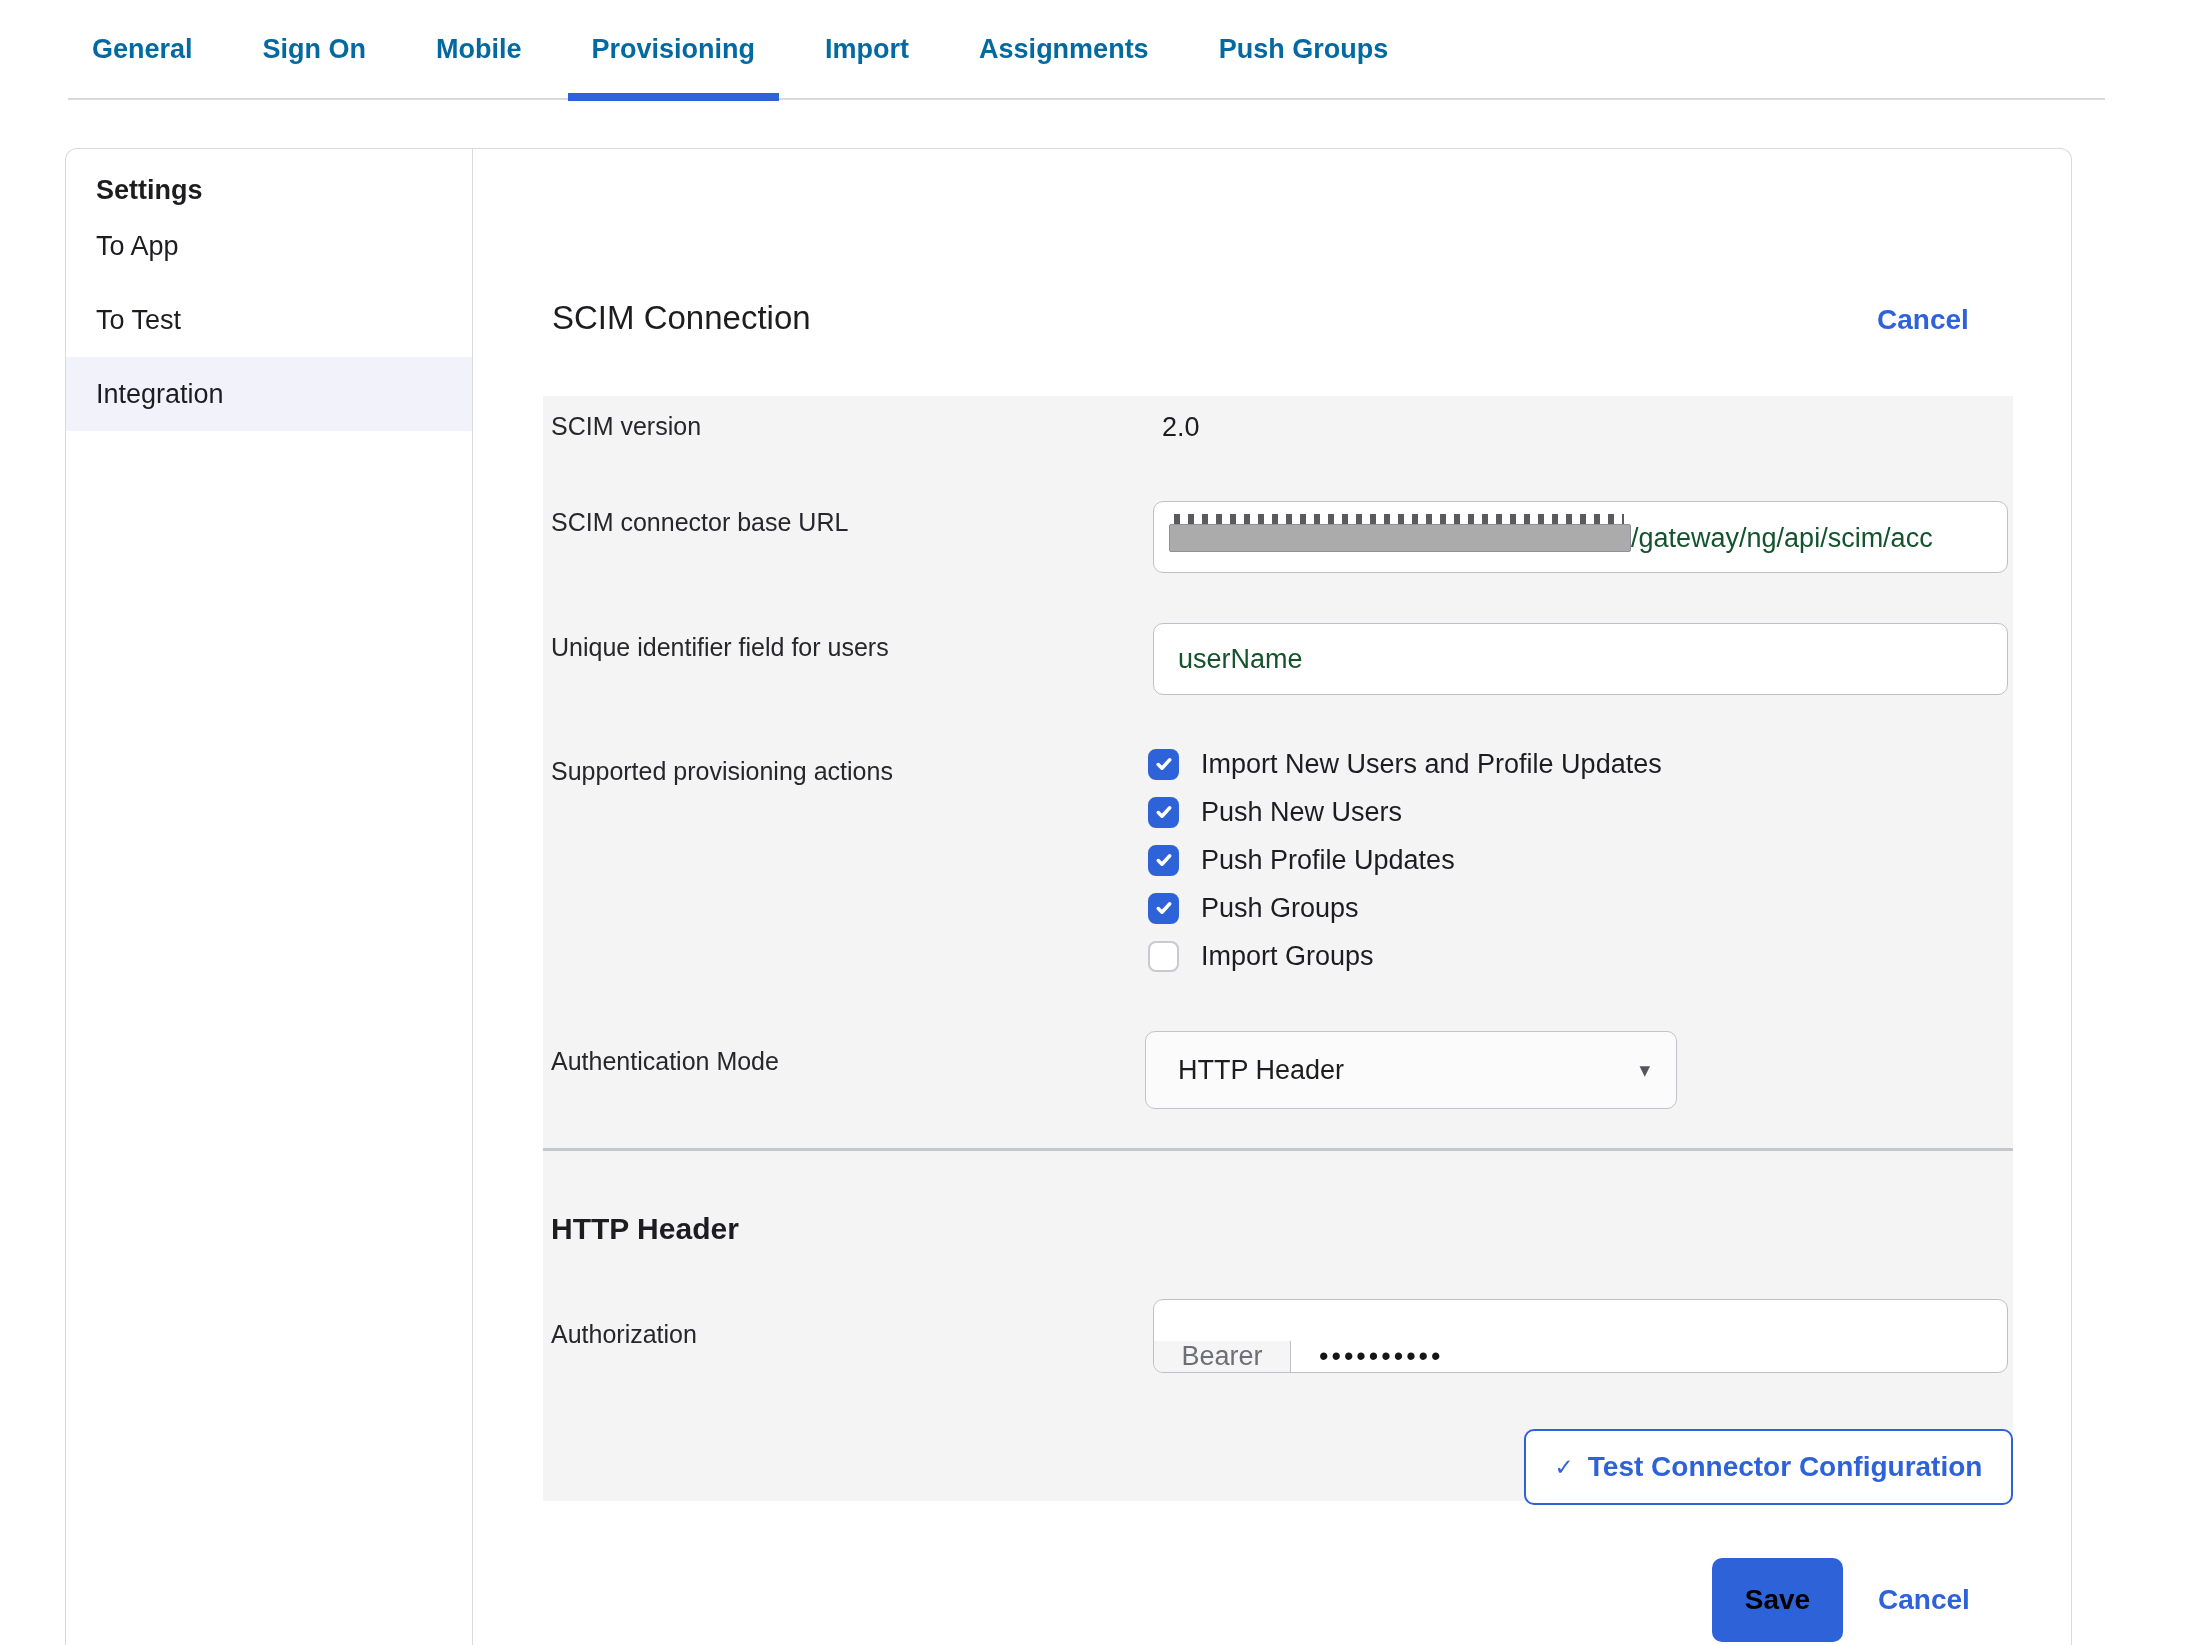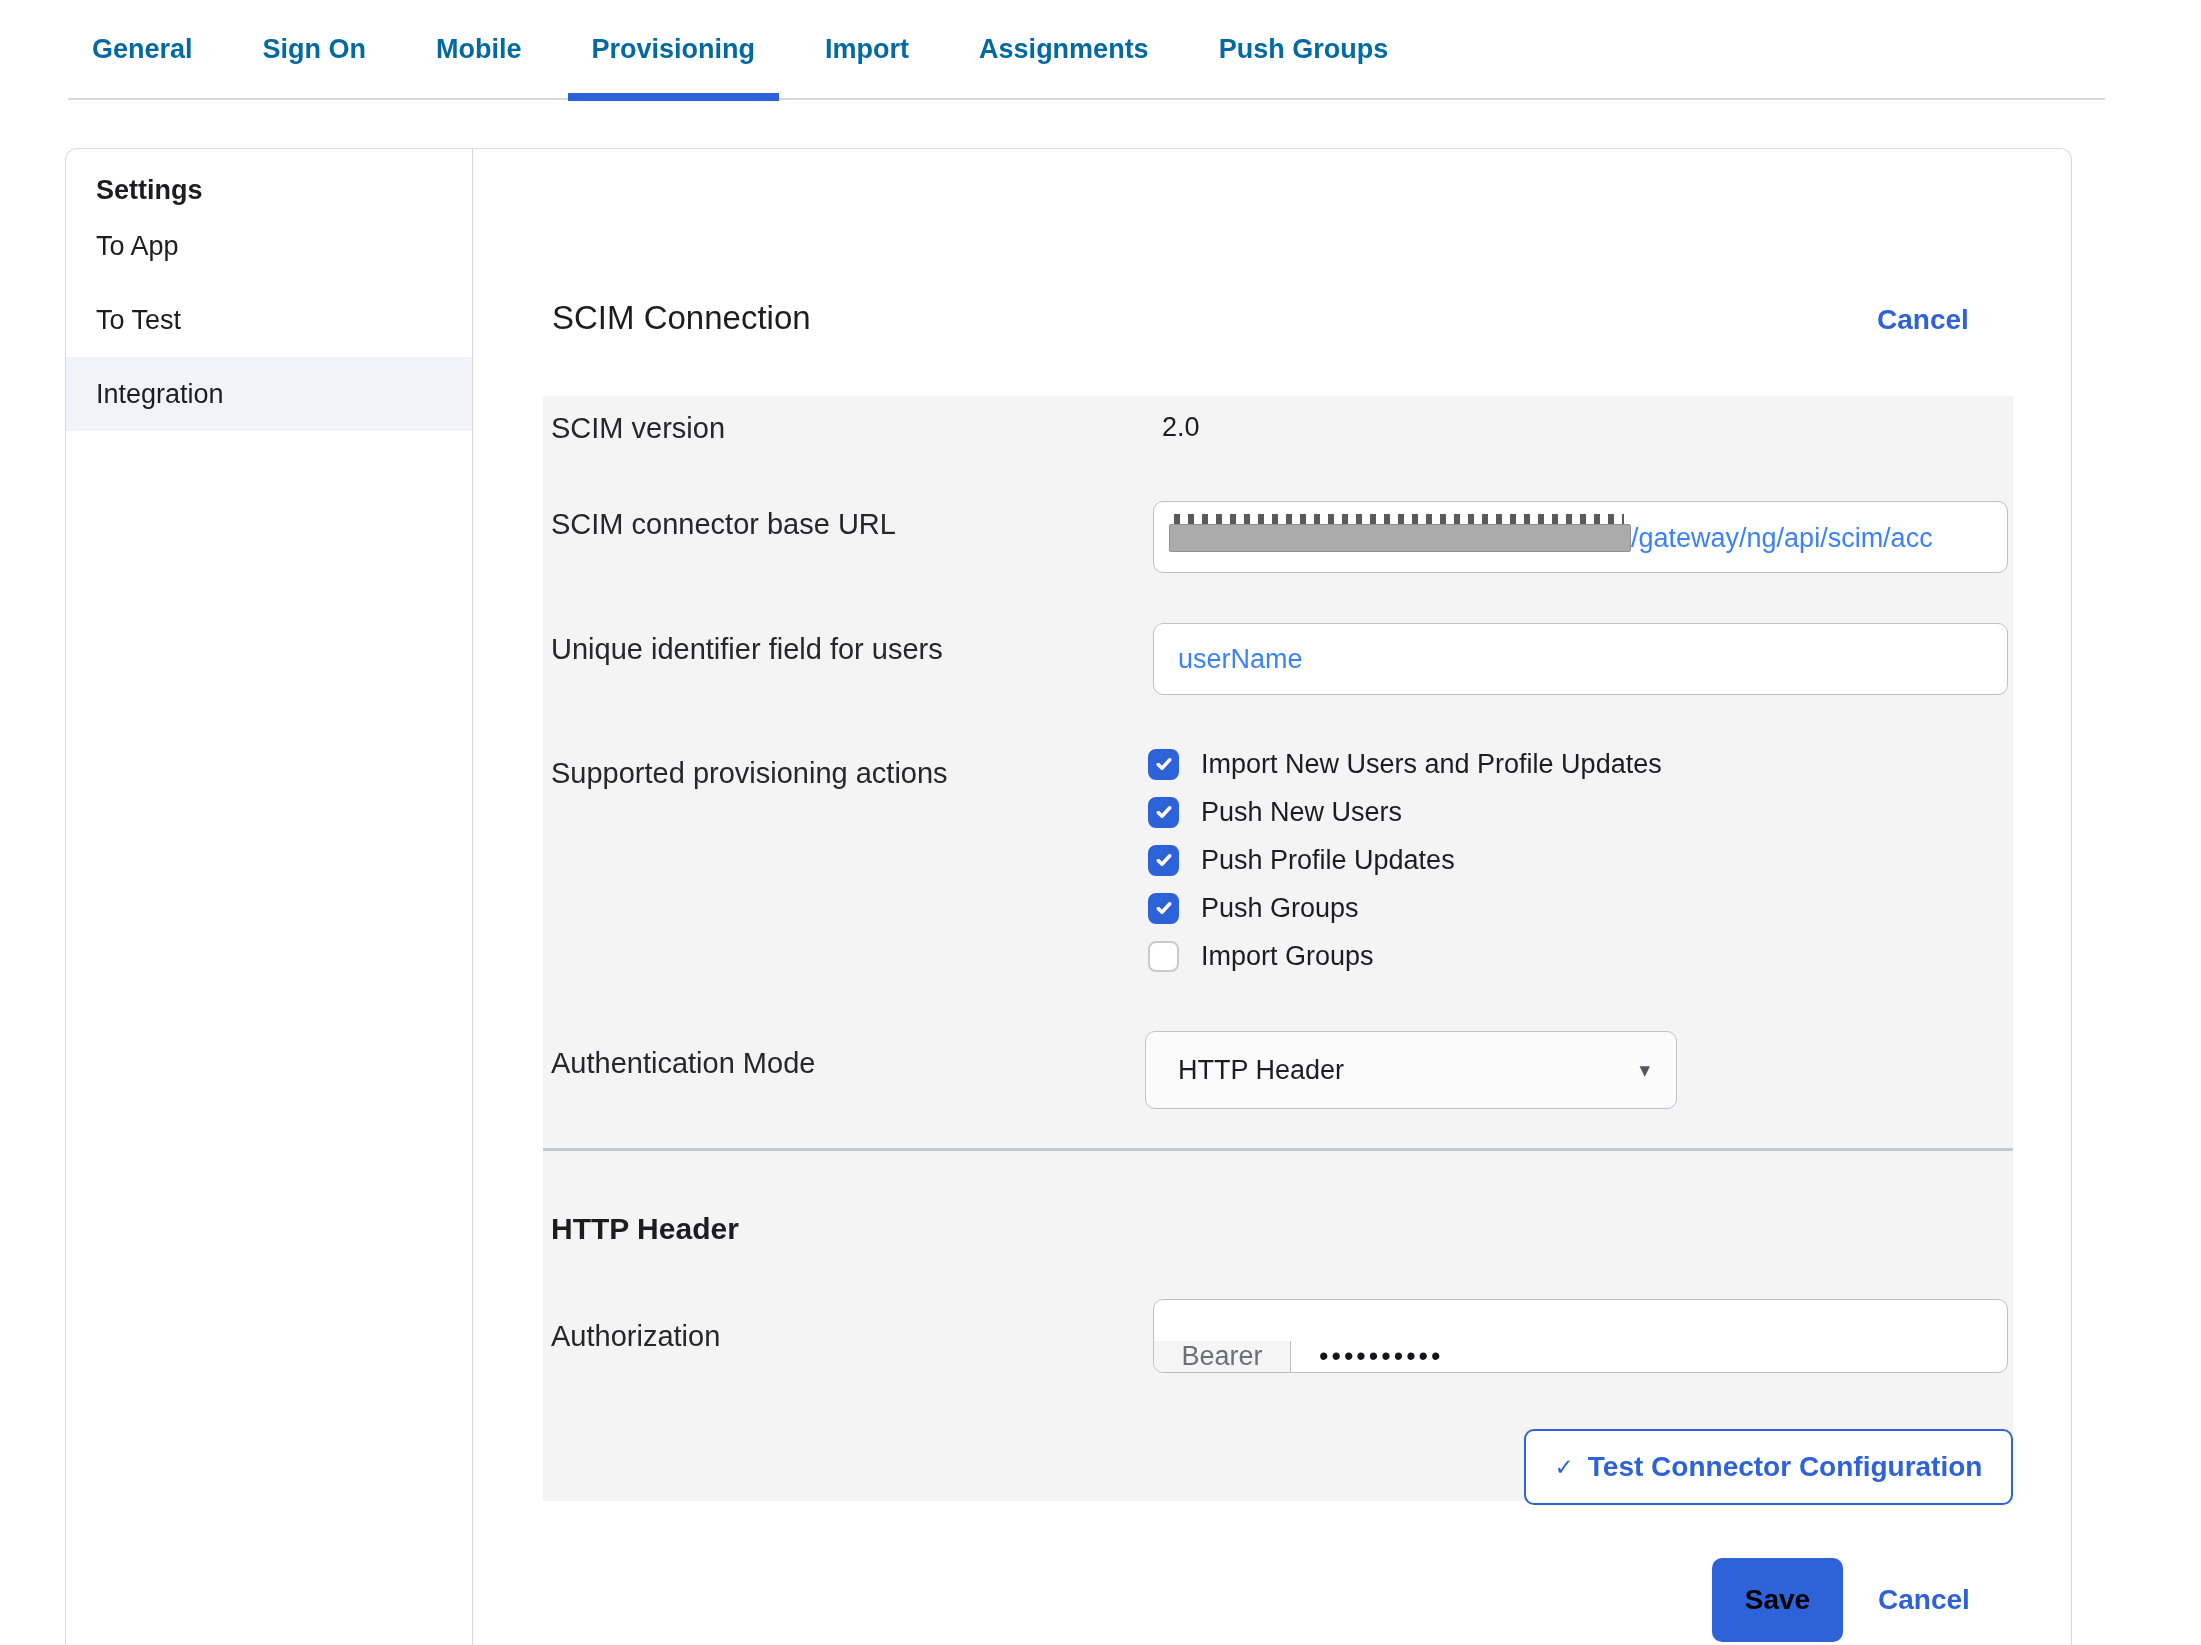--- a/index.html
+++ b/index.html
@@ -31,26 +31,26 @@
   .side-item.selected { background:#f2f3fa; }
 
   
   .main-title { position:absolute; left:486px; top:150px; font-size:33px; font-weight:400; }
   .top-cancel { position:absolute; left:1811px; top:155px; width:160px;
                 font-size:28px; font-weight:700; color:#2e62d9; cursor:pointer; }
 
   .panel { position:absolute; left:477px; top:247px; width:1470px; height:1105px;
            background:#f4f4f5; }
 
-  .flabel { position:absolute; left:8px; font-size:29px; color:#26262b; white-space:nowrap; }
+  .flabel { position:absolute; left:8px; font-size:25px; color:#26262b; white-space:nowrap; }
   .fvalue { position:absolute; font-size:27px; color:#1d1d21; }
 
   .text-input { position:absolute; left:610px; width:855px; height:72px;
                 background:#fff; border:1px solid #bfbfc6; border-radius:10px;
-                font-size:27px; color:#3b82f6; display:flex; align-items:center;
+                font-size:27px; color:#14532d; display:flex; align-items:center;
                 padding-left:24px; overflow:hidden; white-space:nowrap; }
 
   
   .url-input { padding-left:0; }
   .url-tail { position:absolute; left:477px; top:0; height:72px; display:flex;
               align-items:center; font-size:27px; white-space:nowrap; }
   .redaction-bar { position:absolute; left:15px; top:22px; width:462px; height:28px;
               background:#ababab; border:1px solid #909096; border-radius:2px; }
   .letter-tops { position:absolute; left:20px; top:12px; width:450px; height:10px;
               background:repeating-linear-gradient(90deg,#3c3c42 0 6px,transparent 6px 14px);

